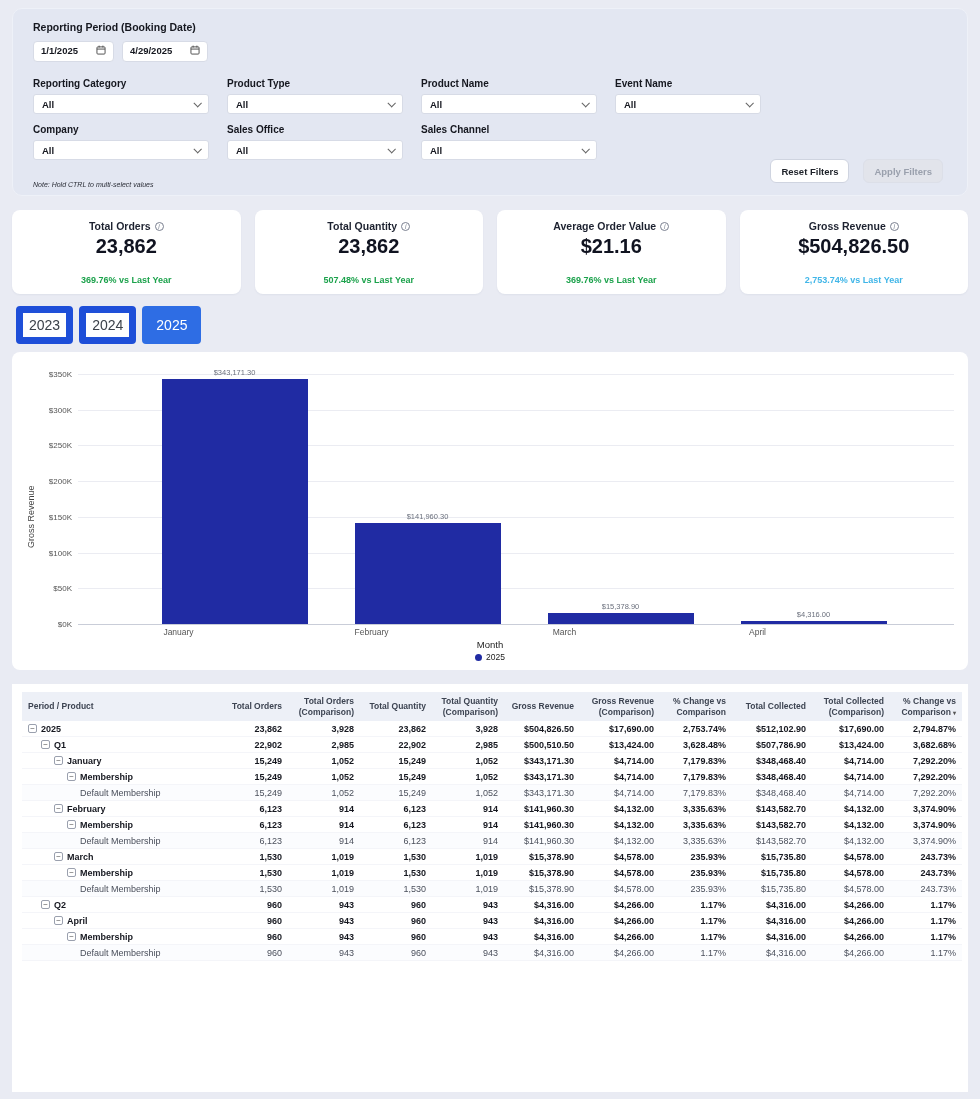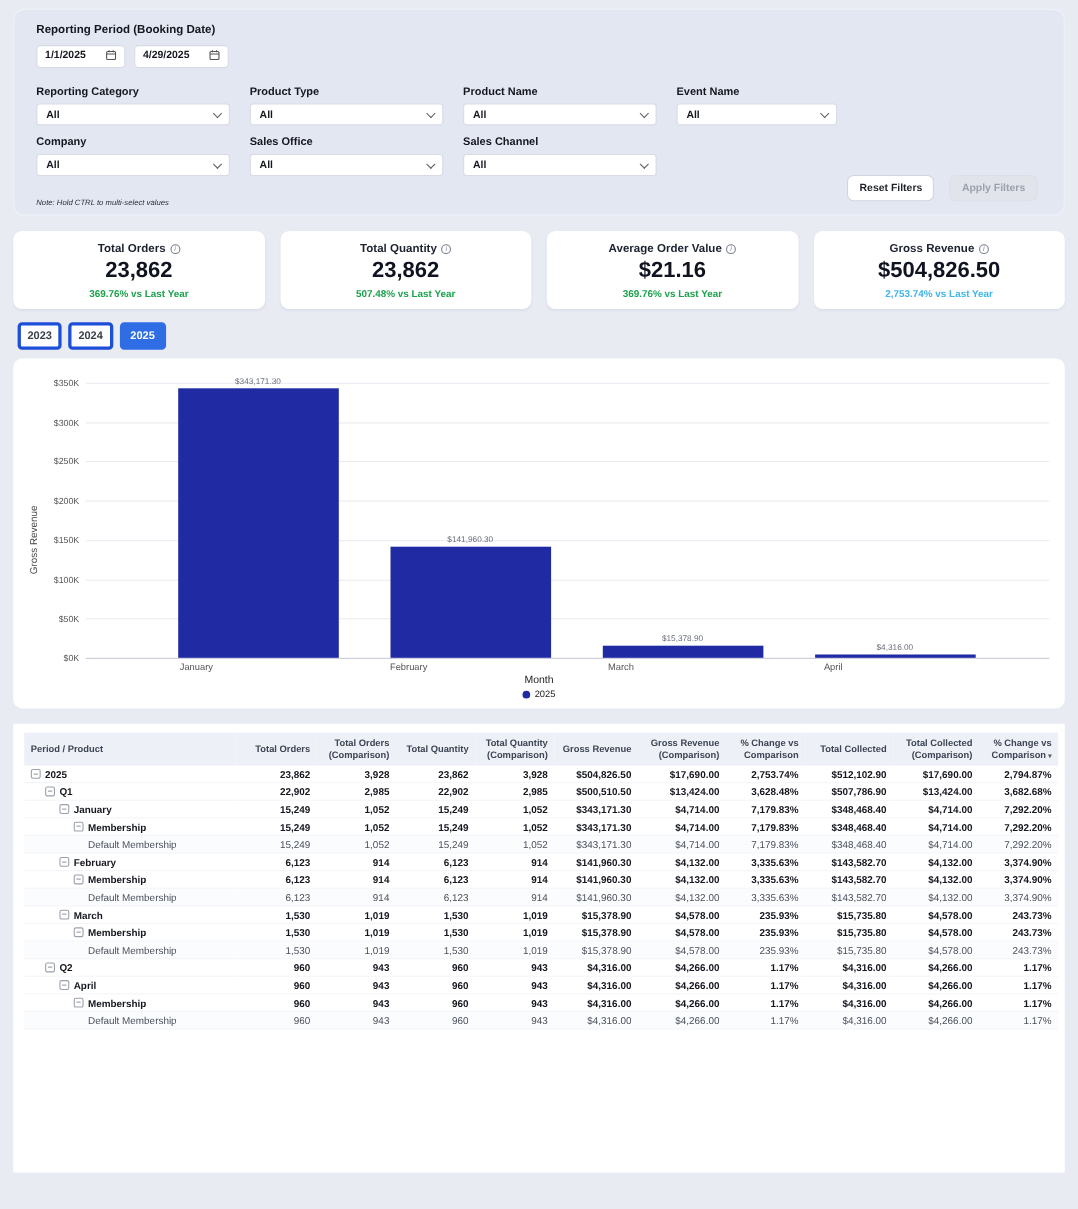--- a/index.html
+++ b/index.html
@@ -27,24 +27,24 @@
   .fp-note{position:absolute;left:20px;bottom:7px;font-size:7px;font-style:italic;color:#2a2d36}
   .fp-actions{position:absolute;right:24px;bottom:12px;display:flex;gap:14px}
   .btn-reset{background:#fff;border:1px solid #cfd4e0;border-radius:6px;font-size:9.5px;font-weight:bold;color:#1d2128;padding:0 10px;height:24px}
   .btn-apply{background:#e2e4eb;border:1px solid #dcdfe8;border-radius:6px;font-size:9.5px;font-weight:bold;color:#9aa0ad;padding:0 10px;height:24px}
   
   .kpi-row{display:flex;gap:14px;margin-top:14px}
   .kpi-card{flex:1;background:#fff;border-radius:8px;padding:10px 8px 9px;text-align:center;box-shadow:0 1px 2px rgba(25,35,80,.05)}
   .kpi-title{font-size:10.5px;font-weight:bold;color:#1d2230;display:flex;justify-content:center;align-items:center;gap:4px}
   .info{display:inline-flex;width:9px;height:9px;border:1px solid #7a8090;border-radius:50%;color:#7a8090;font-size:6.5px;align-items:center;justify-content:center;font-style:italic;font-weight:normal;cursor:pointer}
   .kpi-value{font-size:20px;font-weight:bold;color:#101320;margin-top:3px}
-  .kpi-change{font-size:9px;font-weight:bold;margin-top:4px}
+  .kpi-change{font-size:9px;font-weight:bold;margin-top:17px}
   
   .year-tabs{display:flex;gap:6px;margin:12px 0 0 4px}
-  .tab{background:#fdfdfe;border:3px solid #1d4ed8;border-radius:4px;font-size:10px;font-weight:bold;color:#3a4049;padding:3px 6px}
+  .tab{background:#fdfdfe;border:7px solid #1d4ed8;border-radius:4px;font-size:14px;font-weight:normal;color:#3a4049;padding:3px 6px}
   .tab.active{background:#2e6de4;border-color:#2e6de4;color:#fff;padding:4px 7px}
   
   .chart-card{background:#fff;border-radius:8px;margin-top:8px;height:318px;padding:10px;position:relative}
   .y-title{position:absolute;left:14px;top:196px;transform:rotate(-90deg);transform-origin:0 0;font-size:9px;color:#444;white-space:nowrap}
   .plot{position:relative;height:250px;margin:12px 4px 0 56px}
   .gridline{position:absolute;left:0;right:0;height:0;border-top:1px solid #ebecf2}
   .gridline.base{border-top-color:#c9cdd8}
   .ytick{position:absolute;left:-54px;width:48px;text-align:right;font-size:8px;color:#555}
   .bars{position:absolute;left:60px;bottom:0;display:flex;align-items:flex-end}
   .band{width:193px;display:flex;flex-direction:column;align-items:center;justify-content:flex-end}

